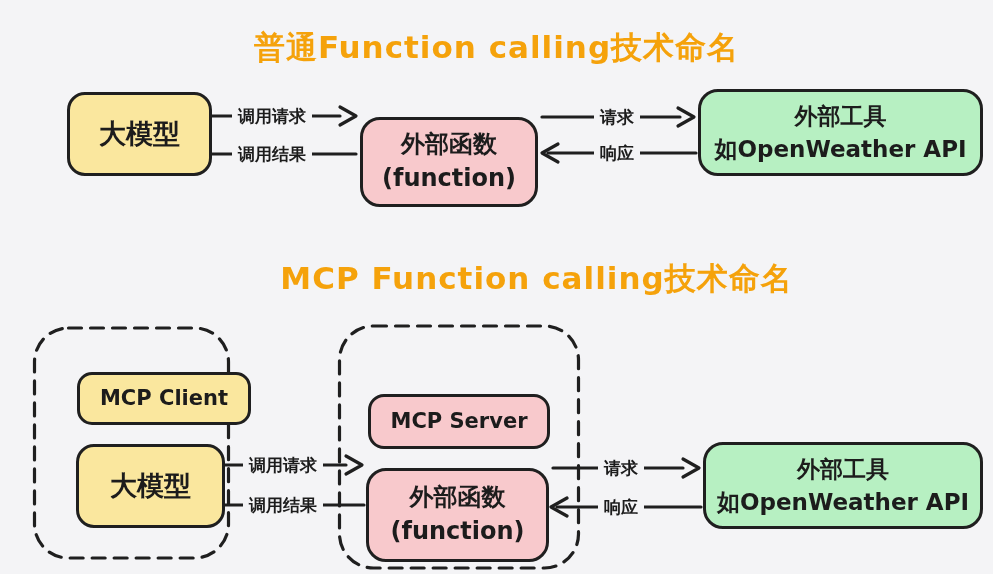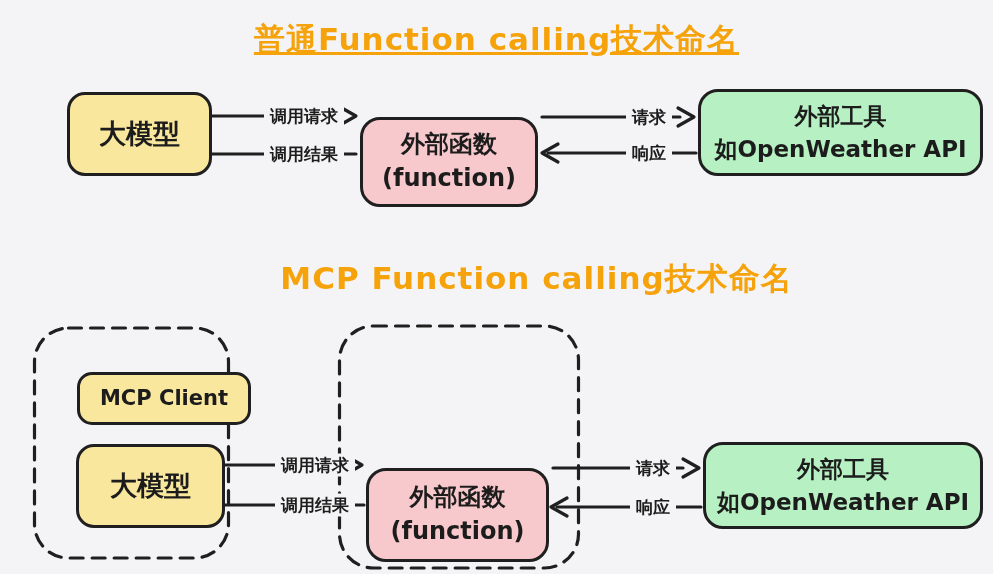--- a/index.html
+++ b/index.html
@@ -28,21 +28,21 @@
   .title {
     position: absolute;
     left: 0;
     width: 100%;
     text-align: center;
     font-weight: 700;
     font-size: 31px;
     letter-spacing: 1px;
     color: var(--title-orange, #f5a20b);
   }
-  #title-top    { top: 19px; text-decoration: underline; }
+  #title-top    { top: 27px; }
   #title-bottom { top: 258px; padding-left: 40px; }
 
   .node {
     position: absolute;
     box-sizing: border-box;
     border: 3.2px solid var(--line-dark, #1f1f1f);
     display: flex;
     flex-direction: column;
     align-items: center;
     justify-content: center;
@@ -66,21 +66,20 @@
 
   .alabel {
     position: absolute;
     transform: translate(-50%, -50%);
     background: var(--background, #f4f4f6);
     padding: 0 6px;
     font-weight: 700;
     font-size: 17px;
     color: #1c1c1c;
     white-space: nowrap;
-    margin-left: 32px;
   }
   #lbl-call-request-top    { left: 272px; top: 116px; }
   #lbl-call-result-top     { left: 272px; top: 154px; }
   #lbl-request-top         { left: 617px; top: 117px; }
   #lbl-response-top        { left: 617px; top: 153px; }
   #lbl-call-request-bottom { left: 283px; top: 465px; }
   #lbl-call-result-bottom  { left: 283px; top: 505px; }
   #lbl-request-bottom      { left: 621px; top: 468px; }
   #lbl-response-bottom     { left: 621px; top: 507px; }
 </style>
@@ -147,20 +146,23 @@
     <span>外部工具</span>
     <span>如OpenWeather API</span>
   </div>
 
   <div class="node yellow" id="node-mcp-client">
     <span>MCP Client</span>
   </div>
   <div class="node yellow" id="node-llm-bottom">
     <span>大模型</span>
   </div>
+  <div class="node pink" id="node-mcp-server">
+    <span>MCP Server</span>
+  </div>
   <div class="node pink" id="node-fn-bottom">
     <span>外部函数</span>
     <span>(function)</span>
   </div>
   <div class="node green" id="node-tool-bottom">
     <span>外部工具</span>
     <span>如OpenWeather API</span>
   </div>
 
   <span class="alabel" id="lbl-call-request-top">调用请求</span>

